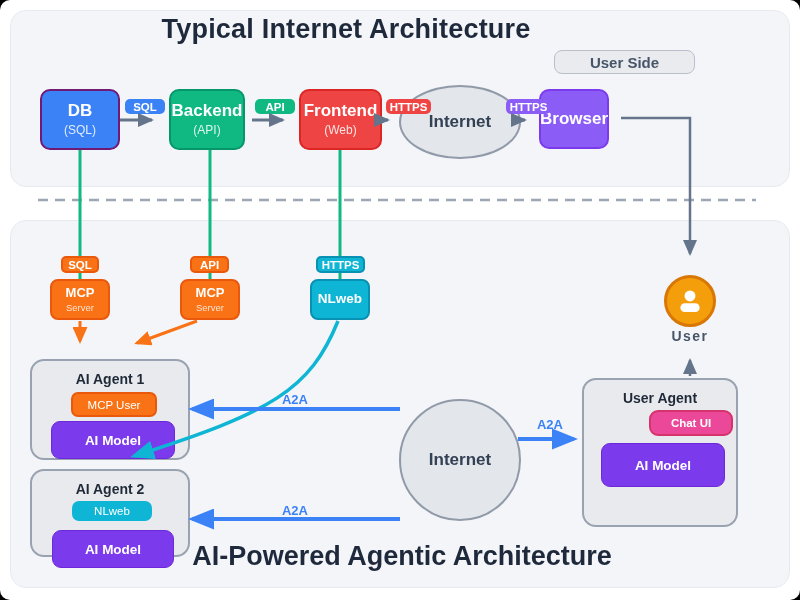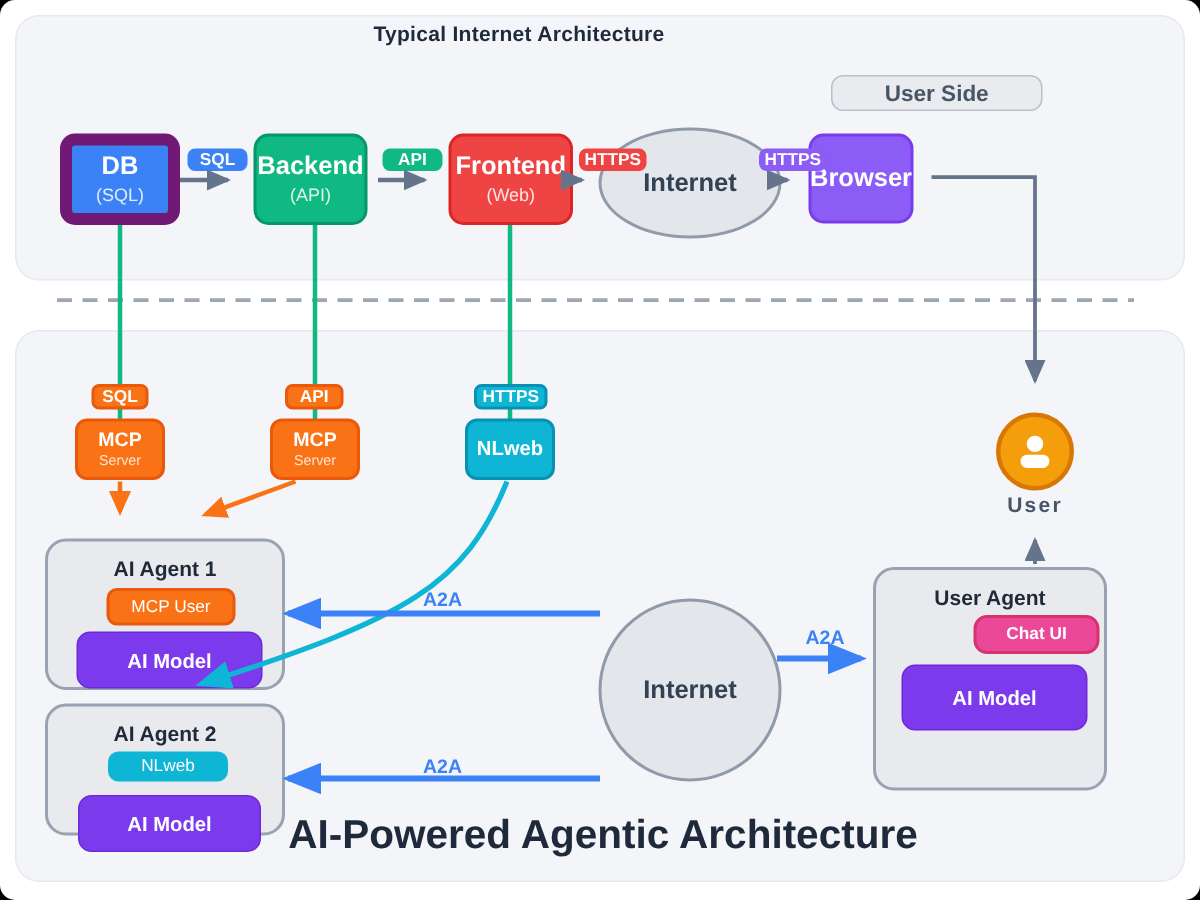--- a/index.html
+++ b/index.html
@@ -6,28 +6,28 @@
   .screen{position:relative;width:800px;height:600px;background:#ffffff;border-radius:10px;overflow:hidden;
           font-family:"Liberation Sans", sans-serif;}
   .abs{position:absolute;}
   .panel{position:absolute;background:#f4f5f9;border:1.5px solid #e6e9f0;border-radius:16px;box-sizing:border-box;}
   .panel-top{left:10px;top:10px;width:780px;height:177px;}
   .panel-bottom{left:10px;top:220px;width:780px;height:368px;}
   svg.layer{position:absolute;left:0;top:0;pointer-events:none;}
   #layer-under{z-index:1;}
   .node{position:absolute;z-index:2;box-sizing:border-box;}
   #layer-over{z-index:3;}
-  .title-top{left:0;top:14px;width:692px;text-align:center;font-size:14px;font-weight:800;color:#1e293b;letter-spacing:.2px;}
+  .title-top{left:0;top:14px;width:692px;text-align:center;font-size:27px;font-weight:800;color:#1e293b;letter-spacing:.2px;}
   .title-bottom{left:2px;top:541px;width:800px;text-align:center;font-size:27px;font-weight:800;color:#1e293b;}
   .side-pill{height:24px;background:#e9ebef;border:1.5px solid #b9c0cc;border-radius:8px;
              display:flex;align-items:center;justify-content:center;font-size:15px;font-weight:700;color:#475569;}
   .box{border-radius:10px;display:flex;flex-direction:column;align-items:center;justify-content:center;color:#fff;}
   .box .t{font-size:17px;font-weight:700;line-height:1.1;}
   .box .s{font-size:12px;color:rgba(255,255,255,.85);margin-top:2px;}
-  .blue{background:#3b82f6;border:8px solid #701a75;}
+  .blue{background:#3b82f6;border:2px solid #701a75;}
   .green{background:#10b981;border:2px solid #059669;}
   .red{background:#ef4444;border:2px solid #dc2626;}
   .purple{background:#8b5cf6;border:2px solid #7c3aed;}
   .orange{background:#f97316;border:2px solid #ea580c;}
   .cyan{background:#0eb5d4;border:2px solid #0891b2;}
   .edge-pill{height:15px;border-radius:5px;display:flex;align-items:center;justify-content:center;
              font-size:11.5px;font-weight:700;color:#fff;padding:1px 0;}
   .edge-pill.blue,.edge-pill.green,.edge-pill.red,.edge-pill.purple,.edge-pill.orange,.edge-pill.cyan{border:none;}
   .proto-pill{height:17px;border-radius:5px;display:flex;align-items:center;justify-content:center;
               font-size:11.5px;font-weight:700;color:#fff;}

